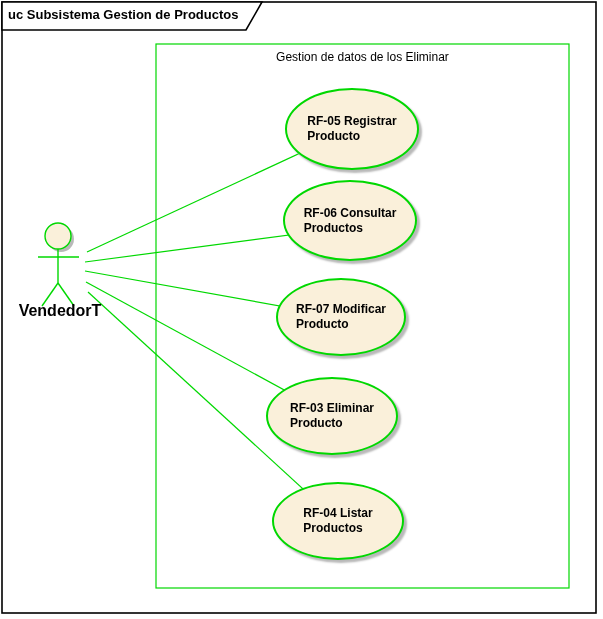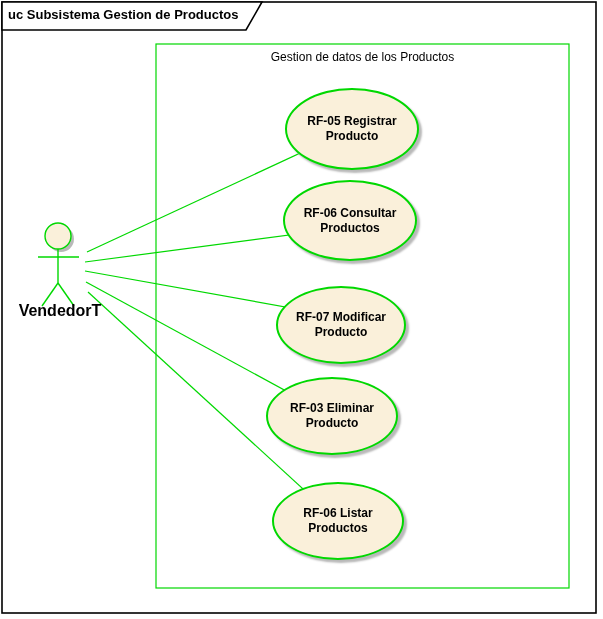--- a/index.html
+++ b/index.html
@@ -61,27 +61,27 @@
     background: var(--usecase-fill);
     box-shadow: 3px 3px 2px 0 var(--shadow-gray);
     display: flex;
     align-items: center;
     justify-content: center;
   }
   .uc-label {
     font-size: 12px;
     font-weight: bold;
     color: var(--text-black);
-    text-align: center;
+    text-align: left;
     line-height: 15px;
   }
 
   .uc-1 { left: 285px; top:  88px; width: 134px; height: 82px; }
   .uc-2 { left: 283px; top: 180px; width: 134px; height: 81px; }
-  .uc-3 { left: 276px; top: 286px; width: 130px; height: 78px; }
+  .uc-3 { left: 276px; top: 278px; width: 130px; height: 78px; }
   .uc-4 { left: 266px; top: 377px; width: 132px; height: 78px; }
   .uc-5 { left: 272px; top: 482px; width: 132px; height: 78px; }
 
   .actor-label {
     position: absolute;
     left: 18px; top: 302px;
     width: 84px;
     text-align: center;
     font-size: 16px;
     font-weight: bold;
@@ -113,21 +113,21 @@
       <circle class="actor-head" cx="58" cy="236" r="13"></circle>
       <line class="actor-stroke" x1="58" y1="249" x2="58" y2="283"></line>
       <line class="actor-stroke" x1="38" y1="257" x2="79" y2="257"></line>
       <line class="actor-stroke" x1="58" y1="283" x2="42" y2="306"></line>
       <line class="actor-stroke" x1="58" y1="283" x2="74" y2="306"></line>
     </g>
   </svg>
 
   <div class="frame-title">uc Subsistema Gestion de Productos</div>
 
-  <div class="boundary-title">Gestion de datos de los Productos</div>
+  <div class="boundary-title">Gestion de datos de los Eliminar</div>
 
   <div class="usecase uc-1">
     <div class="uc-label">
       <span>RF-05 Registrar</span><br>
       <span>Producto</span>
     </div>
   </div>
   <div class="usecase uc-2">
     <div class="uc-label">
       <span>RF-06 Consultar</span><br>
@@ -141,20 +141,20 @@
     </div>
   </div>
   <div class="usecase uc-4">
     <div class="uc-label">
       <span>RF-03 Eliminar</span><br>
       <span>Producto</span>
     </div>
   </div>
   <div class="usecase uc-5">
     <div class="uc-label">
-      <span>RF-06 Listar</span><br>
+      <span>RF-04 Listar</span><br>
       <span>Productos</span>
     </div>
   </div>
 
   <div class="actor-label">VendedorT</div>
 
 </div>
 
 </body></html>

